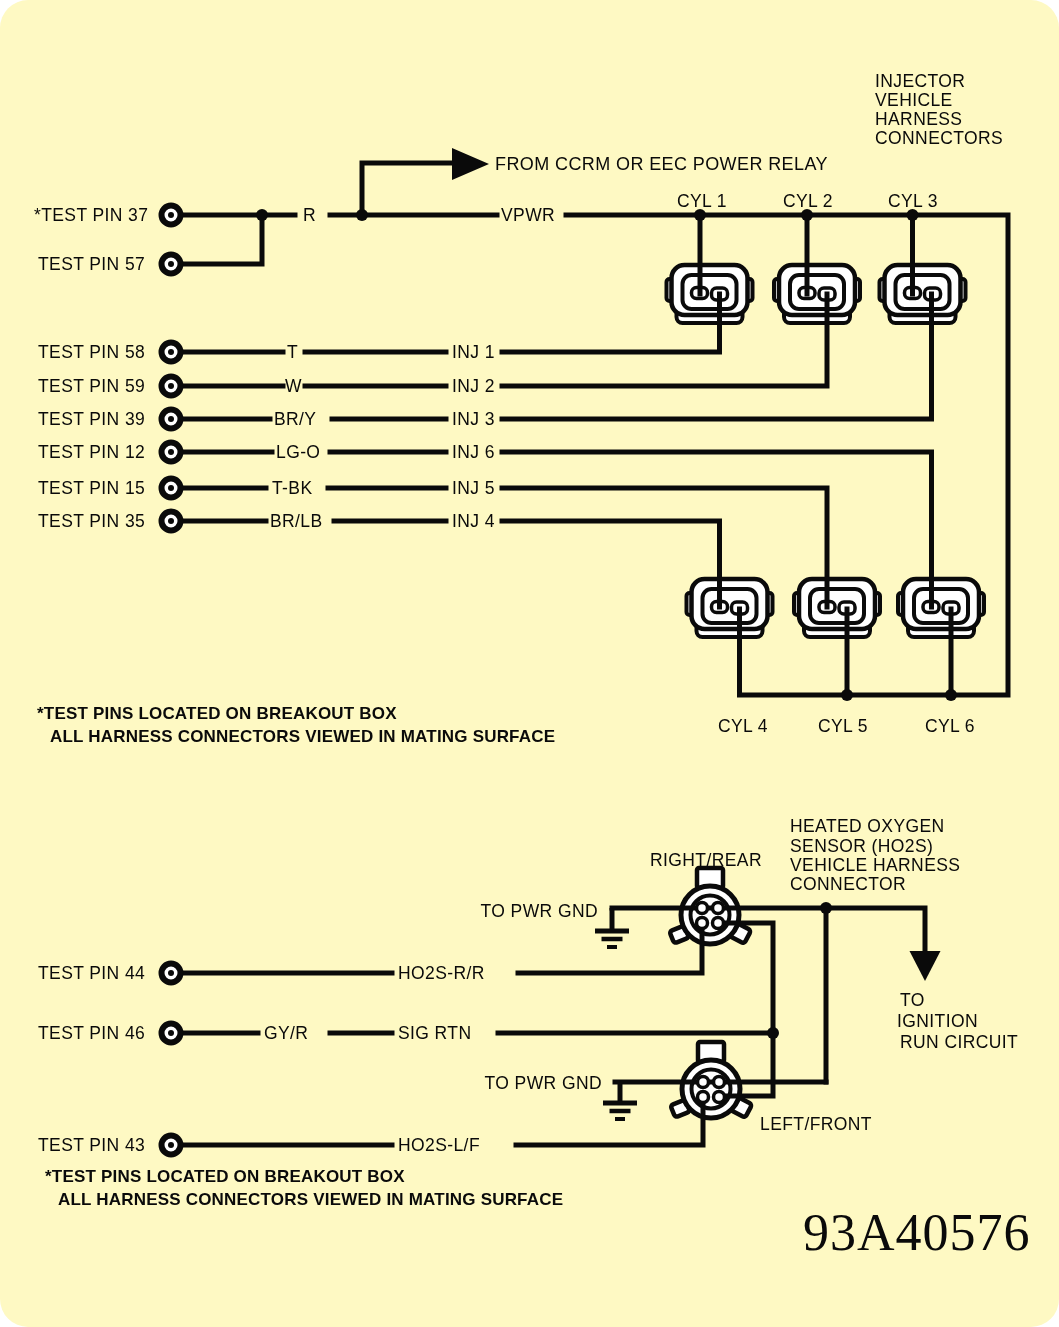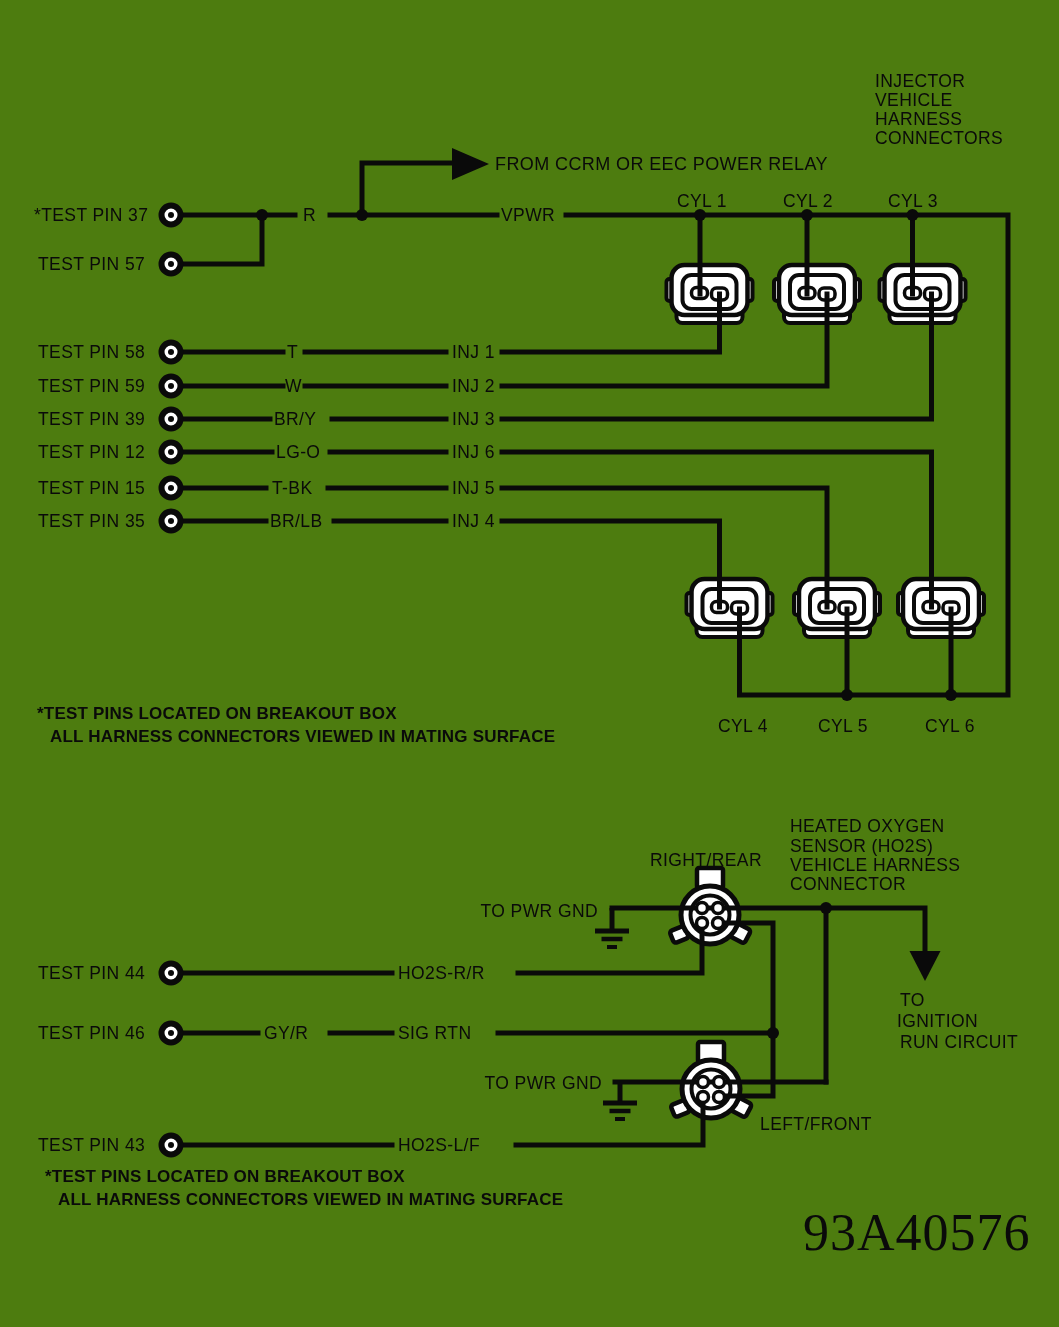--- a/index.html
+++ b/index.html
@@ -1,16 +1,16 @@
 <!DOCTYPE html>
 <html><head>
 <meta charset="utf-8">
 <style>
   html,body{margin:0;padding:0;background:#fff;}
-  #page{position:relative;width:1059px;height:1327px;background:#4d7c0f;overflow:hidden;}
+  #page{position:relative;width:1059px;height:1327px;background:#fef9c3;overflow:hidden;border-radius:28px;}
   svg{position:absolute;left:0;top:0;}
   .wire{stroke:#0a0a0a;stroke-width:5;fill:none;stroke-linecap:square;}
   .conn{stroke:#0a0a0a;stroke-width:4;fill:#ffffff;}
   .conn2{stroke:#0a0a0a;stroke-width:4.5;fill:#ffffff;}
   .pin{stroke:#0a0a0a;stroke-width:3.5;fill:#ffffff;}
   .dot{fill:#0a0a0a;stroke:none;}
   .ringOuter{stroke:#0a0a0a;stroke-width:6;fill:#ffffff;}
   .arrow{fill:#0a0a0a;stroke:none;}
   .gnd{stroke:#0a0a0a;fill:none;stroke-linecap:butt;}
   text{fill:#0a0a0a;font-family:"Liberation Sans",sans-serif;font-size:17.5px;letter-spacing:.4px;}

